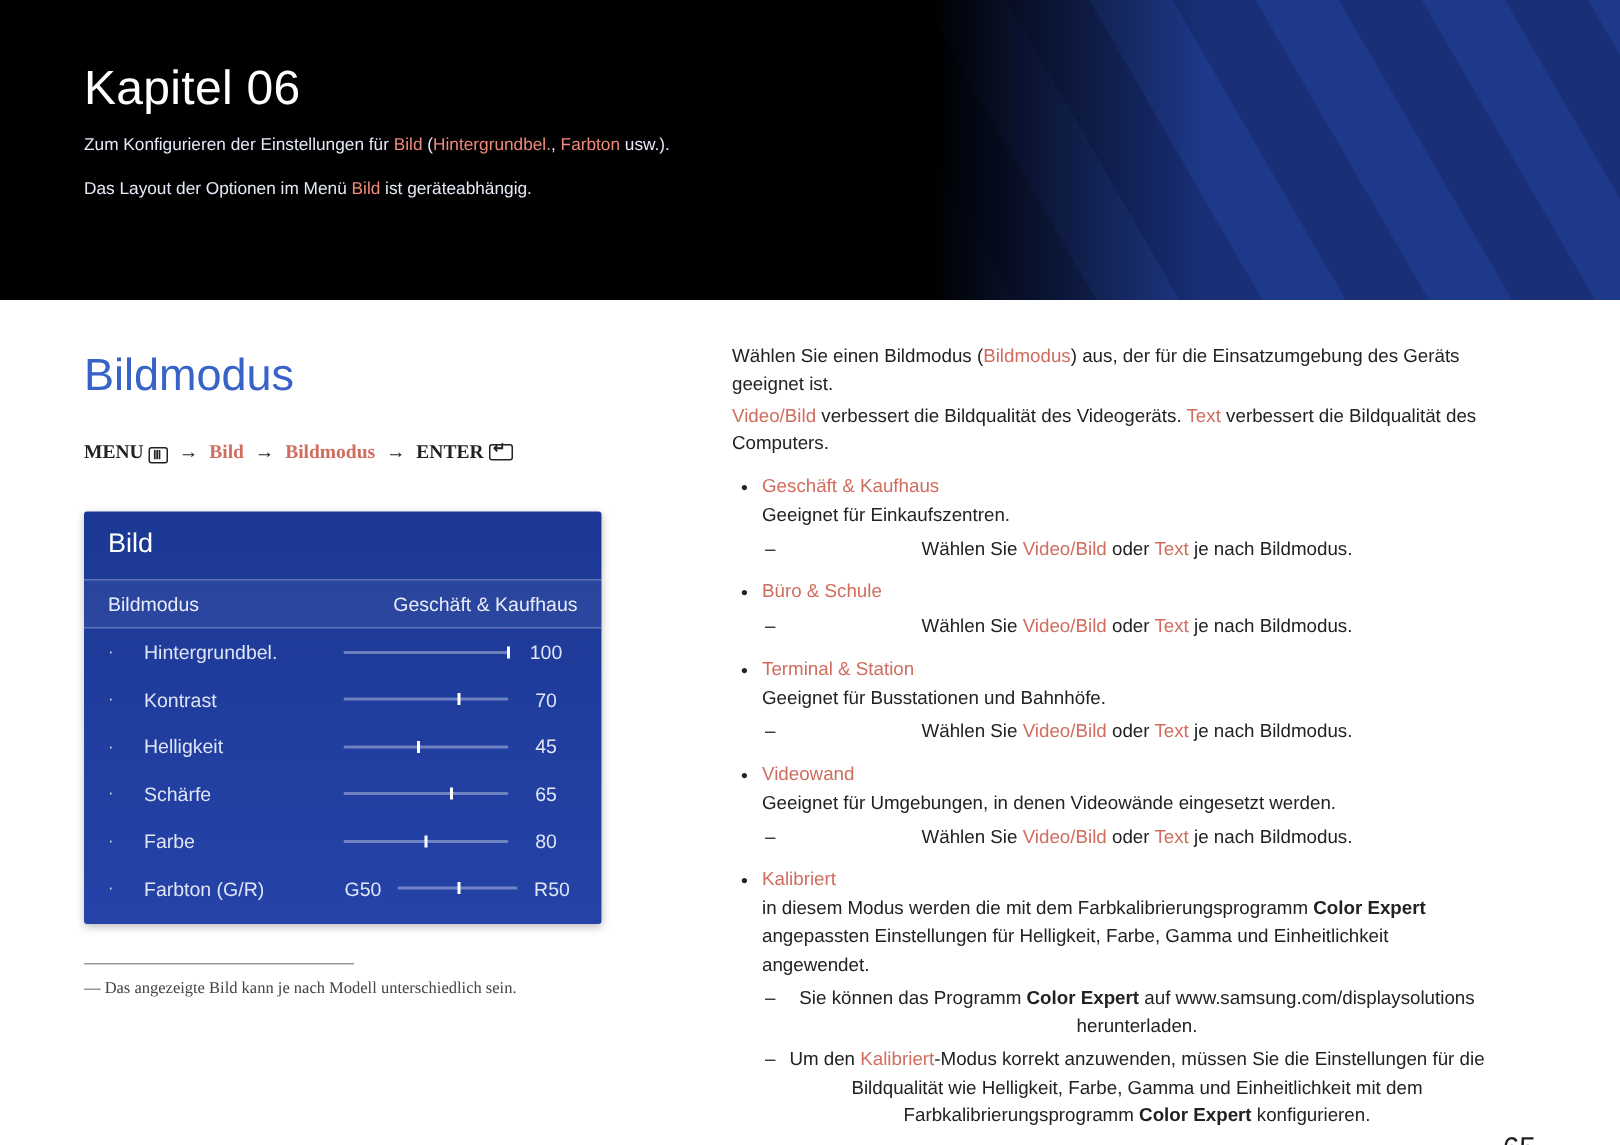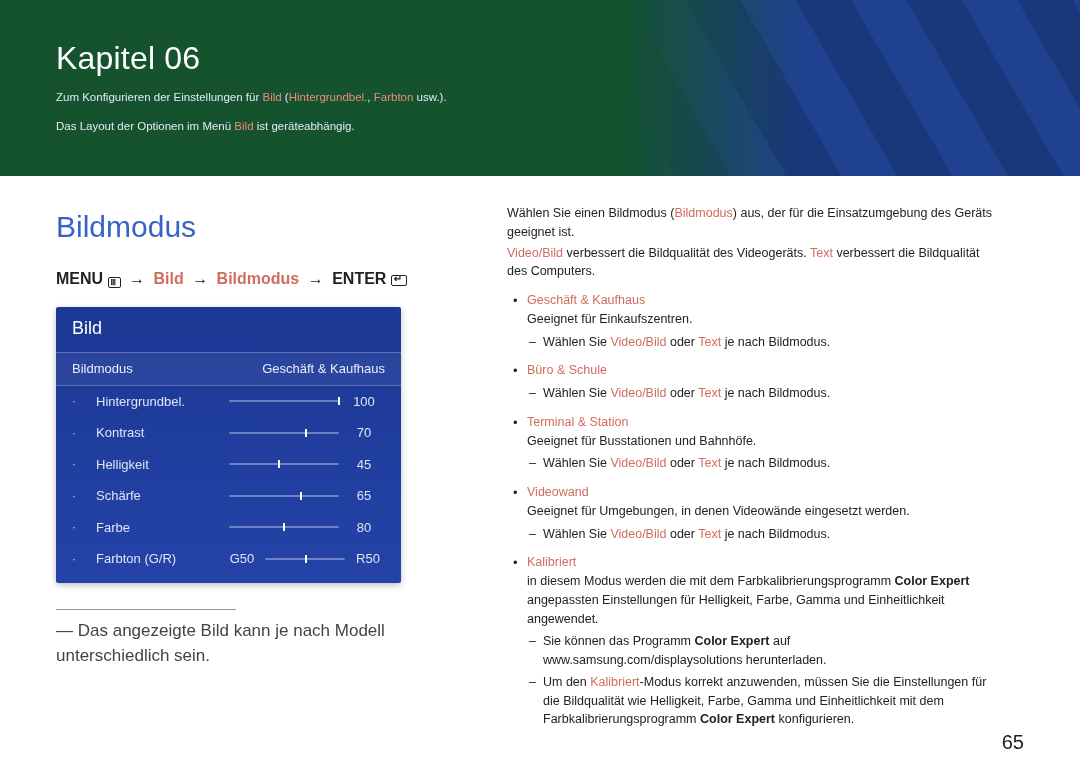--- a/index.html
+++ b/index.html
@@ -25,22 +25,22 @@
   .page{
     width:1080px;
     box-sizing:border-box;
     padding:0 0 40px 0;
     position:relative;
     min-height:763px;
   }
   
   .hero{
     position:relative;
-    height:176px;
-    background:#14532d;
+    height:200px;
+    background:#000000;
     color:#fff;
     overflow:hidden;
   }
   .hero-cubes{
     position:absolute;
     right:0;top:0;bottom:0;
     width:460px;
     background:
       repeating-linear-gradient(60deg,#22409a 0 48px,#1c3585 48px 96px),
       repeating-linear-gradient(-60deg,rgba(255,255,255,0.04) 0 48px,rgba(0,0,0,0.04) 48px 96px);
@@ -63,33 +63,34 @@
     margin:12px 0 0 0;
     font-size:11.5px;
     font-weight:400;
     color:#e5e9f7;
   }
   .hero .hl{color:#f08a7a;}
   
   .body-grid{
     display:grid;
     grid-template-columns:400px 1fr;
-    gap:51px;
+    gap:32px;
     padding:28px 88px 0 56px;
   }
   .section-title{
     font-size:30px;
     color:var(--heading-blue);
     font-weight:400;
     margin:0 0 18px 0;
   }
   .menu-path{
-    font-size:16px;
+    font-size:13px;
     font-weight:600;
-    margin-bottom:16px;
+    margin-bottom:30px;
+    font-family:Liberation Serif, serif;
   }
   .menu-path .arrow{margin:0 4px;}
   .menu-path .hl{color:var(--accent-red);font-weight:600;}
   .menu-icon,.enter-icon{
     display:inline-block;
     border:1.4px solid #222;
     border-radius:2px;
     vertical-align:-2px;
     font-size:9px;
     line-height:1;
@@ -154,38 +155,38 @@
   .osd-row .val{text-align:center;padding-right:2px;}
   .osd-row.gr{grid-template-columns:18px 1fr 34px 80px 34px;}
   .osd-row.gr .sideval{text-align:center;}
   .osd-row.gr .bar{height:2px;}
   .osd-row.gr .bar .thumb{left:50%;}
   .footnote-rule{
     border:none;border-top:1px solid #999;
     width:180px;margin:26px 0 8px 0;
   }
   .footnote{
-    font-size:17px;color:#444;
+    font-size:11px;color:#444;font-family:Liberation Serif, serif;
   }
   .footnote::before{content:"― ";color:#444;}
   
   .prose p{margin:0 0 4px 0;}
   .prose .first-line{margin-bottom:2px;}
   .prose .hl{color:var(--accent-red);}
   .prose .b{font-weight:600;}
   ul.modes{list-style:none;padding:0;margin:10px 0 0 0;}
   ul.modes>li{position:relative;padding-left:20px;margin:8px 0 10px 0;}
   ul.modes>li::before{
     content:"•";
     position:absolute;left:6px;top:0;
     font-size:13px;color:#222;
   }
   ul.modes .mode-title{color:var(--accent-red);font-weight:500;}
   ul.modes .desc{display:block;margin-top:0;}
-  ul.sub{list-style:none;padding:0;margin:4px 0 0 0;}
+  ul.sub{list-style:none;padding:0;margin:4px 0 0 0;text-align:center;}
   ul.sub>li{position:relative;padding-left:16px;margin:3px 0;}
   ul.sub>li::before{
     content:"–";
     position:absolute;left:2px;top:0;color:#222;
   }
   .pagenum{
     position:absolute;
     right:56px;bottom:22px;
     font-size:20px;color:#222;
   }

